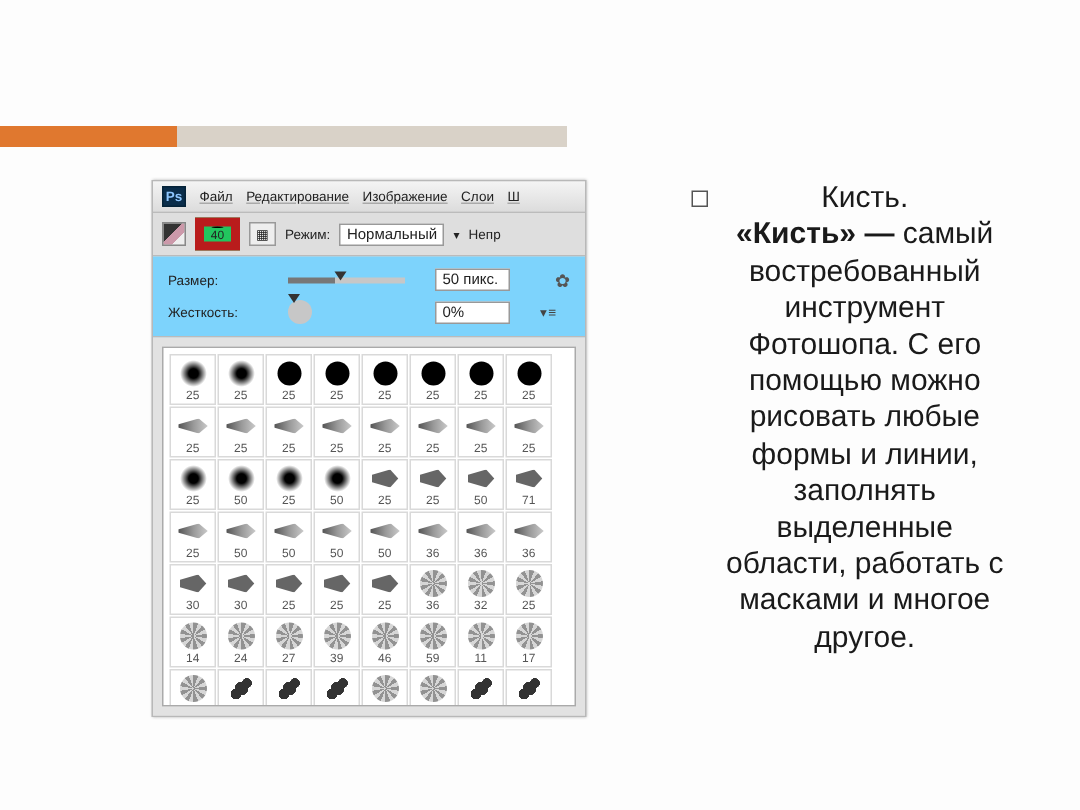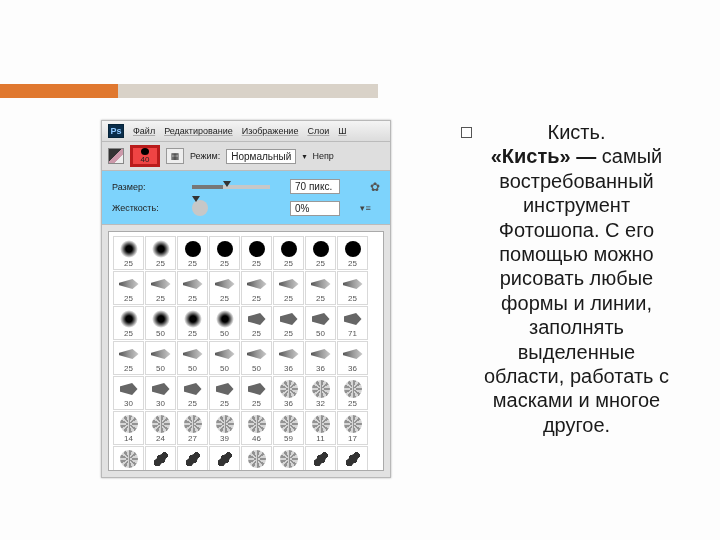--- a/index.html
+++ b/index.html
@@ -33,21 +33,21 @@
     width: 16px; height: 14px; background: #0a2d4a; color: #8ec7ff;
     font-weight: bold; font-size: 9px; display: flex; align-items: center; justify-content: center;
     border: 1px solid #063; border-color:#052338;
   }
   .ps-menuitem { text-decoration: underline; text-decoration-color: rgba(0,0,0,.25); }
   .ps-optbar {
     display: flex; align-items: center; gap: 6px; padding: 3px 6px;
     background: #dedede; border-bottom: 1px solid #bbb;
   }
   .ps-brush-chip {
-    width: 30px; height: 22px; background: #ef4444; border: 3px solid #b91c1c;
+    width: 30px; height: 22px; background: #22c55e; border: 6px solid #b91c1c;
     display:flex; flex-direction:column; align-items:center; justify-content:center;
   }
   .ps-brush-chip .dot { width: 8px; height: 8px; background: #000; border-radius: 50%; }
   .ps-brush-chip .n { font-size: 8px; }
   .ps-field {
     background: #fff; border: 1px solid #999; padding: 1px 4px; font-size: 10px;
   }
   .ps-panel {
     padding: 8px 10px; background: #7dd3fc; border-bottom: 1px solid #bbb;
     display: grid; grid-template-columns: 60px 1fr 50px 20px; gap: 6px 20px; align-items: center;
@@ -117,21 +117,21 @@
           <div style="width:18px;height:16px;border:1px solid #999;background:#eee;display:flex;align-items:center;justify-content:center">▦</div>
           <span>Режим:</span>
           <span class="ps-field">Нормальный</span>
           <span style="font-size:8px">▾</span>
           <span>Непр</span>
         </div>
 
         <div class="ps-panel">
           <span>Размер:</span>
           <div class="ps-slider"></div>
-          <span class="ps-field">70 пикс.</span>
+          <span class="ps-field">50 пикс.</span>
           <span class="ps-gear">✿</span>
 
           <span>Жесткость:</span>
           <div class="ps-slider hard"></div>
           <span class="ps-field">0%</span>
           <span class="ps-menu-dots">▾≡</span>
         </div>
 
         <div class="ps-grid-wrap">
           <div class="ps-grid" id="brush-grid">

